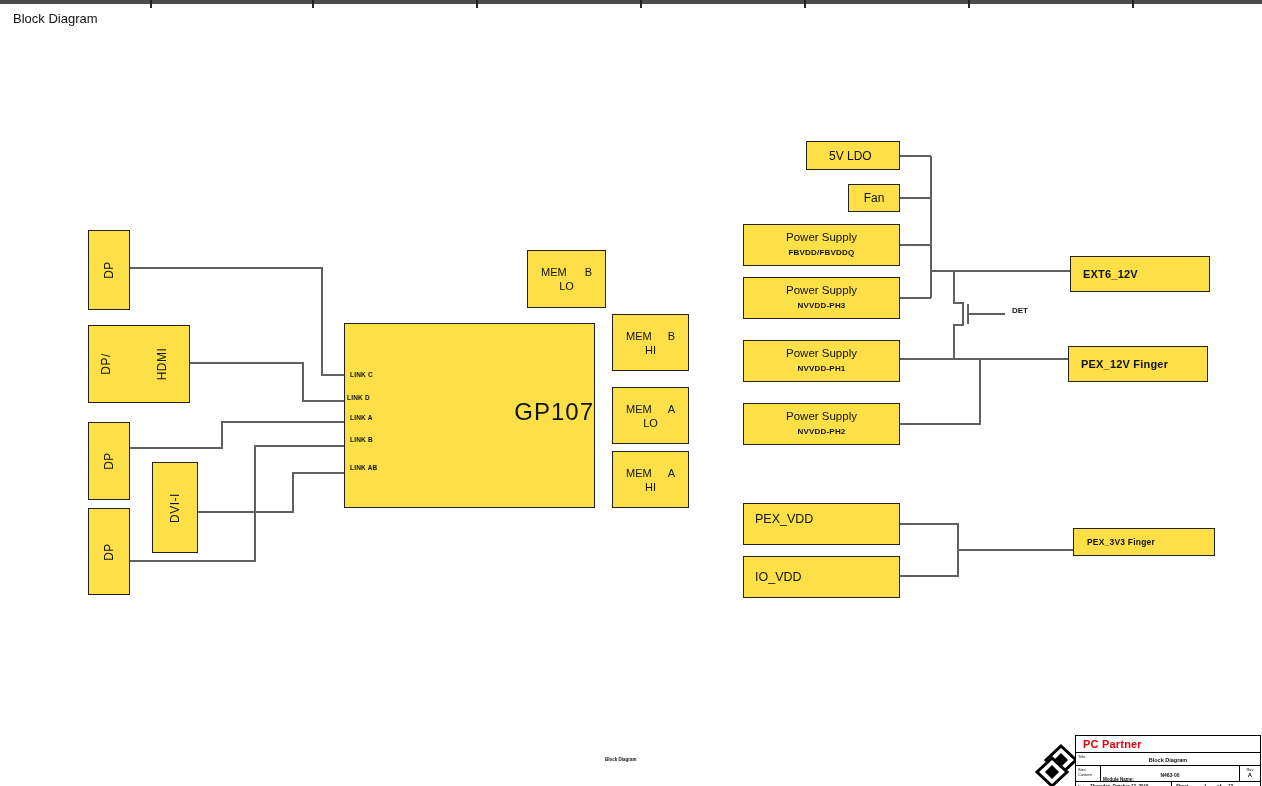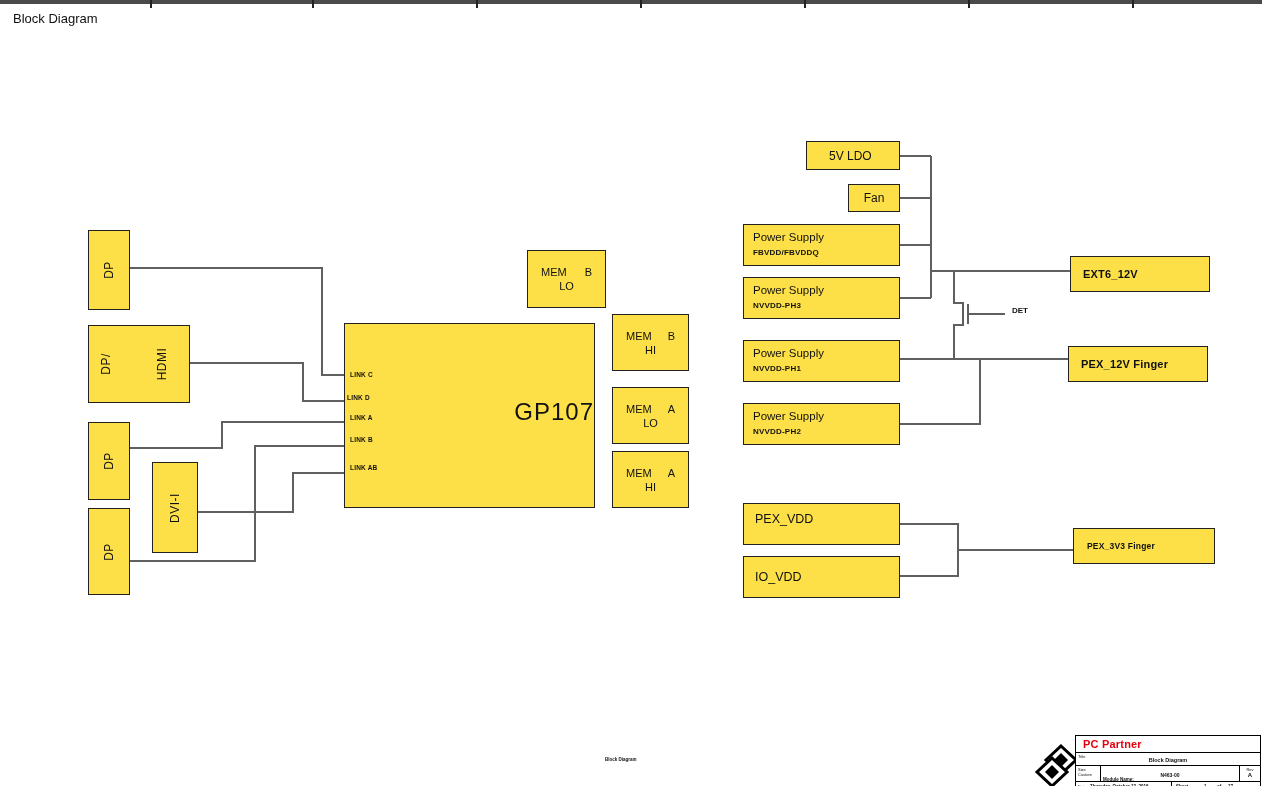--- a/index.html
+++ b/index.html
@@ -19,22 +19,22 @@
   .rotabs { position:absolute; transform:translate(-50%,-50%) rotate(-90deg); white-space:nowrap; font-size:12px; letter-spacing:.5px; }
 
   .gp107-label { position:absolute; left:0; right:0; top:74px; text-align:right; font-size:24px; letter-spacing:1px; }
   .pin { position:absolute; z-index:3; font-size:6.5px; font-weight:bold; letter-spacing:.2px; white-space:nowrap; }
 
   .mem { display:flex; flex-direction:column; justify-content:center; gap:2px; padding:0 13px; font-size:11px; }
   .mem .l1 { display:flex; justify-content:space-between; }
   .mem .l2 { text-align:center; }
 
   .ps { padding:6px 9px 0 9px; }
-  .ps .t { font-size:11.5px; }
-  .ps .r { font-size:8px; font-weight:bold; margin-top:5px; letter-spacing:.2px; }
+  .ps .t { font-size:11.5px;text-align:center; }
+  .ps .r { font-size:8px; font-weight:bold; margin-top:5px; letter-spacing:.2px;text-align:center; }
 
   .lbox { display:flex; align-items:center; font-size:12px; }
   .finger { display:flex; align-items:center; font-size:11px; font-weight:bold; letter-spacing:.2px; }
 
   .det { position:absolute; font-size:8px; font-weight:bold; z-index:2; }
   .foot-center { position:absolute; font-size:4.5px; font-weight:bold; color:#111; z-index:2; }
 
   
   .tb { position:absolute; left:1075px; top:735px; width:186px; height:58px; border:1px solid #000; background:#fff; z-index:4; font-family:"Liberation Sans","DejaVu Sans",sans-serif; }
   .tb .r1 { position:relative; height:17px; border-bottom:1px solid #000; display:flex; align-items:center; }
@@ -177,21 +177,21 @@
   <div class="blk finger" style="left:1068px; top:346px; width:140px; height:36px; padding-left:12px;">
     <span>PEX_12V Finger</span>
   </div>
 
   <div class="blk lbox" style="left:743px; top:556px; width:157px; height:42px; padding-left:11px; font-size:12.5px;">
     <span>IO_VDD</span>
   </div>
   <div class="blk lbox" style="left:743px; top:503px; width:157px; height:42px; padding-left:11px; font-size:12.5px; align-items:flex-start; padding-top:8px;">
     <span>PEX_VDD</span>
   </div>
-  <div class="blk finger" style="left:1073px; top:528px; width:142px; height:36px; padding-left:13px; font-size:8.5px;">
+  <div class="blk finger" style="left:1073px; top:528px; width:142px; height:28px; padding-left:13px; font-size:8.5px;">
     <span>PEX_3V3 Finger</span>
   </div>
 
   <div class="foot-center" style="left:605px; top:757px;">Block Diagram</div>
 
   <svg class="logo" width="50" height="44" viewBox="0 0 50 44">
     <polygon points="29,2 44,16 29,30 14,16" fill="#fff" stroke="#000" stroke-width="3"></polygon>
     <polygon points="29,9 36,16 29,23 22,16" fill="#000"></polygon>
     <polygon points="20,14 35,28 20,42 5,28" fill="#fff" stroke="#000" stroke-width="3"></polygon>
     <polygon points="20,21 27,28 20,35 13,28" fill="#000"></polygon>

